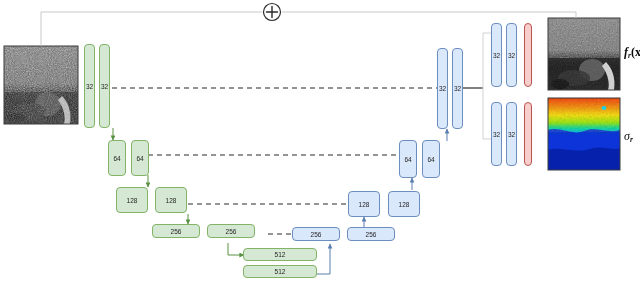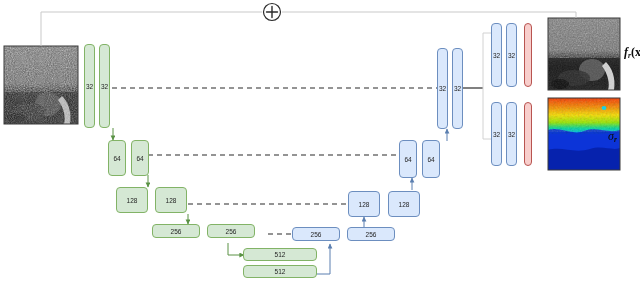--- a/index.html
+++ b/index.html
@@ -275,17 +275,17 @@
   <div class="blk blue" style="left:506px;top:102px;width:11px;height:64px;">
     <span>32</span>
   </div>
   <div class="blk pink" style="left:524px;top:102px;width:8px;height:64px;">
     <span></span>
   </div>
 
   <div class="lbl" style="left:624px;top:45px;font-size:12px;">
     <span class="bf it">f</span><span class="sub bf">r</span><span class="bf">(x)</span>
   </div>
-  <div class="lbl" style="left:608px;top:129px;font-size:12px;">
+  <div class="lbl" style="left:624px;top:129px;font-size:12px;">
     <span class="it">σ</span><span class="sub bf">r</span>
   </div>
 
 </div>
 
 </body></html>

